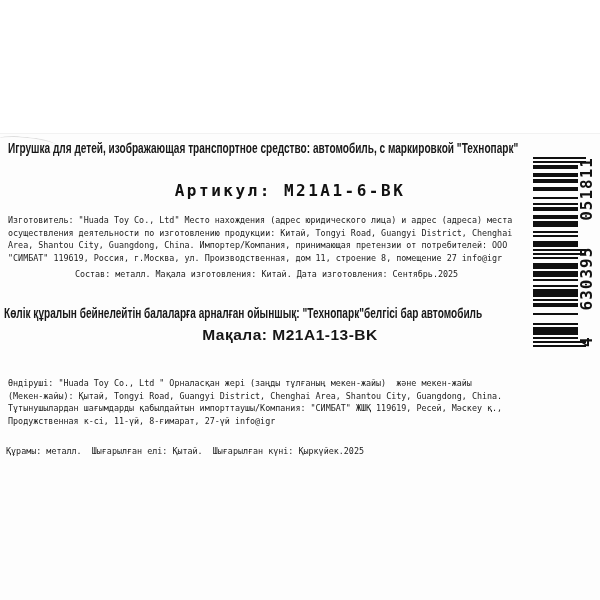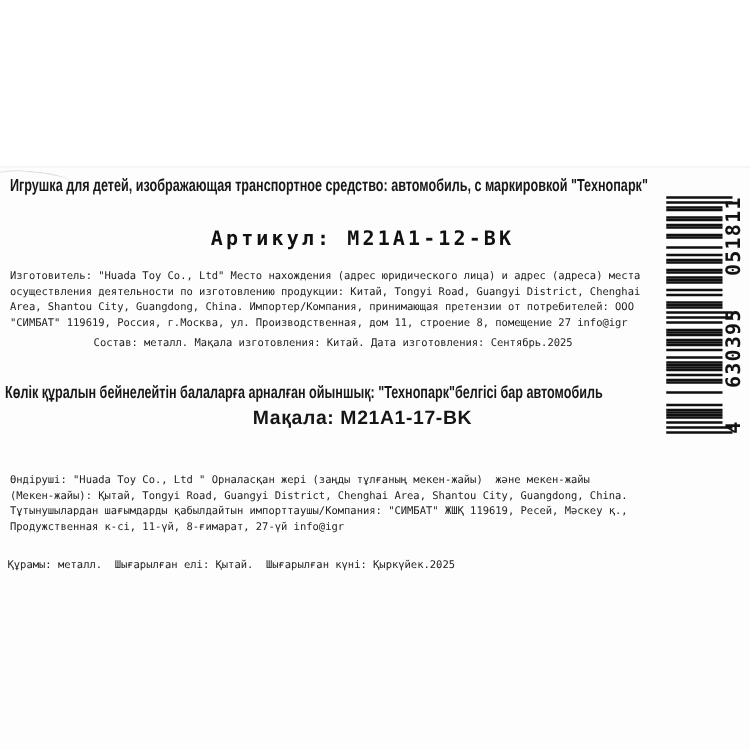--- a/index.html
+++ b/index.html
@@ -67,32 +67,32 @@
   }
 </style>
 </head>
 <body>
 
 <div class="abs label-sheet"></div>
 <div class="abs corner-mark"></div>
 
 <div class="abs ru-title">Игрушка для детей, изображающая транспортное средство: автомобиль, с маркировкой "Технопарк"</div>
 
-<div class="abs article-ru mono">Артикул: M21A1-12-BK</div>
+<div class="abs article-ru mono">Артикул: M21A1-6-BK</div>
 
 <div class="abs para mono ru-para">Изготовитель: "Huada Toy Co., Ltd" Место нахождения (адрес юридического лица) и адрес (адреса) места
 осуществления деятельности по изготовлению продукции: Китай, Tongyi Road, Guangyi District, Chenghai
 Area, Shantou City, Guangdong, China. Импортер/Компания, принимающая претензии от потребителей: ООО
 "СИМБАТ" 119619, Россия, г.Москва, ул. Производственная, дом 11, строение 8, помещение 27 info@igr</div>
 
 <div class="abs ru-comp mono">Состав: металл. Мақала изготовления: Китай. Дата изготовления: Сентябрь.2025</div>
 
 <div class="abs kz-title">Көлік құралын бейнелейтін балаларға арналған ойыншық: "Технопарк"белгісі бар автомобиль</div>
 
-<div class="abs kz-article">Мақала: M21A1-17-BK</div>
+<div class="abs kz-article">Мақала: M21A1-13-BK</div>
 
 <div class="abs para mono kz-para">Өндіруші: "Huada Toy Co., Ltd " Орналасқан жері (заңды тұлғаның мекен-жайы)  және мекен-жайы
 (Мекен-жайы): Қытай, Tongyi Road, Guangyi District, Chenghai Area, Shantou City, Guangdong, China.
 Тұтынушылардан шағымдарды қабылдайтын импорттаушы/Компания: "СИМБАТ" ЖШҚ 119619, Ресей, Мәскеу қ.,
 Продужственная к-сі, 11-үй, 8-ғимарат, 27-үй info@igr</div>
 
 <div class="abs kz-comp mono">Құрамы: металл.  Шығарылған елі: Қытай.  Шығарылған күні: Қыркүйек.2025</div>
 
 <div class="abs barcode">
   <div class="barcode-bars">

